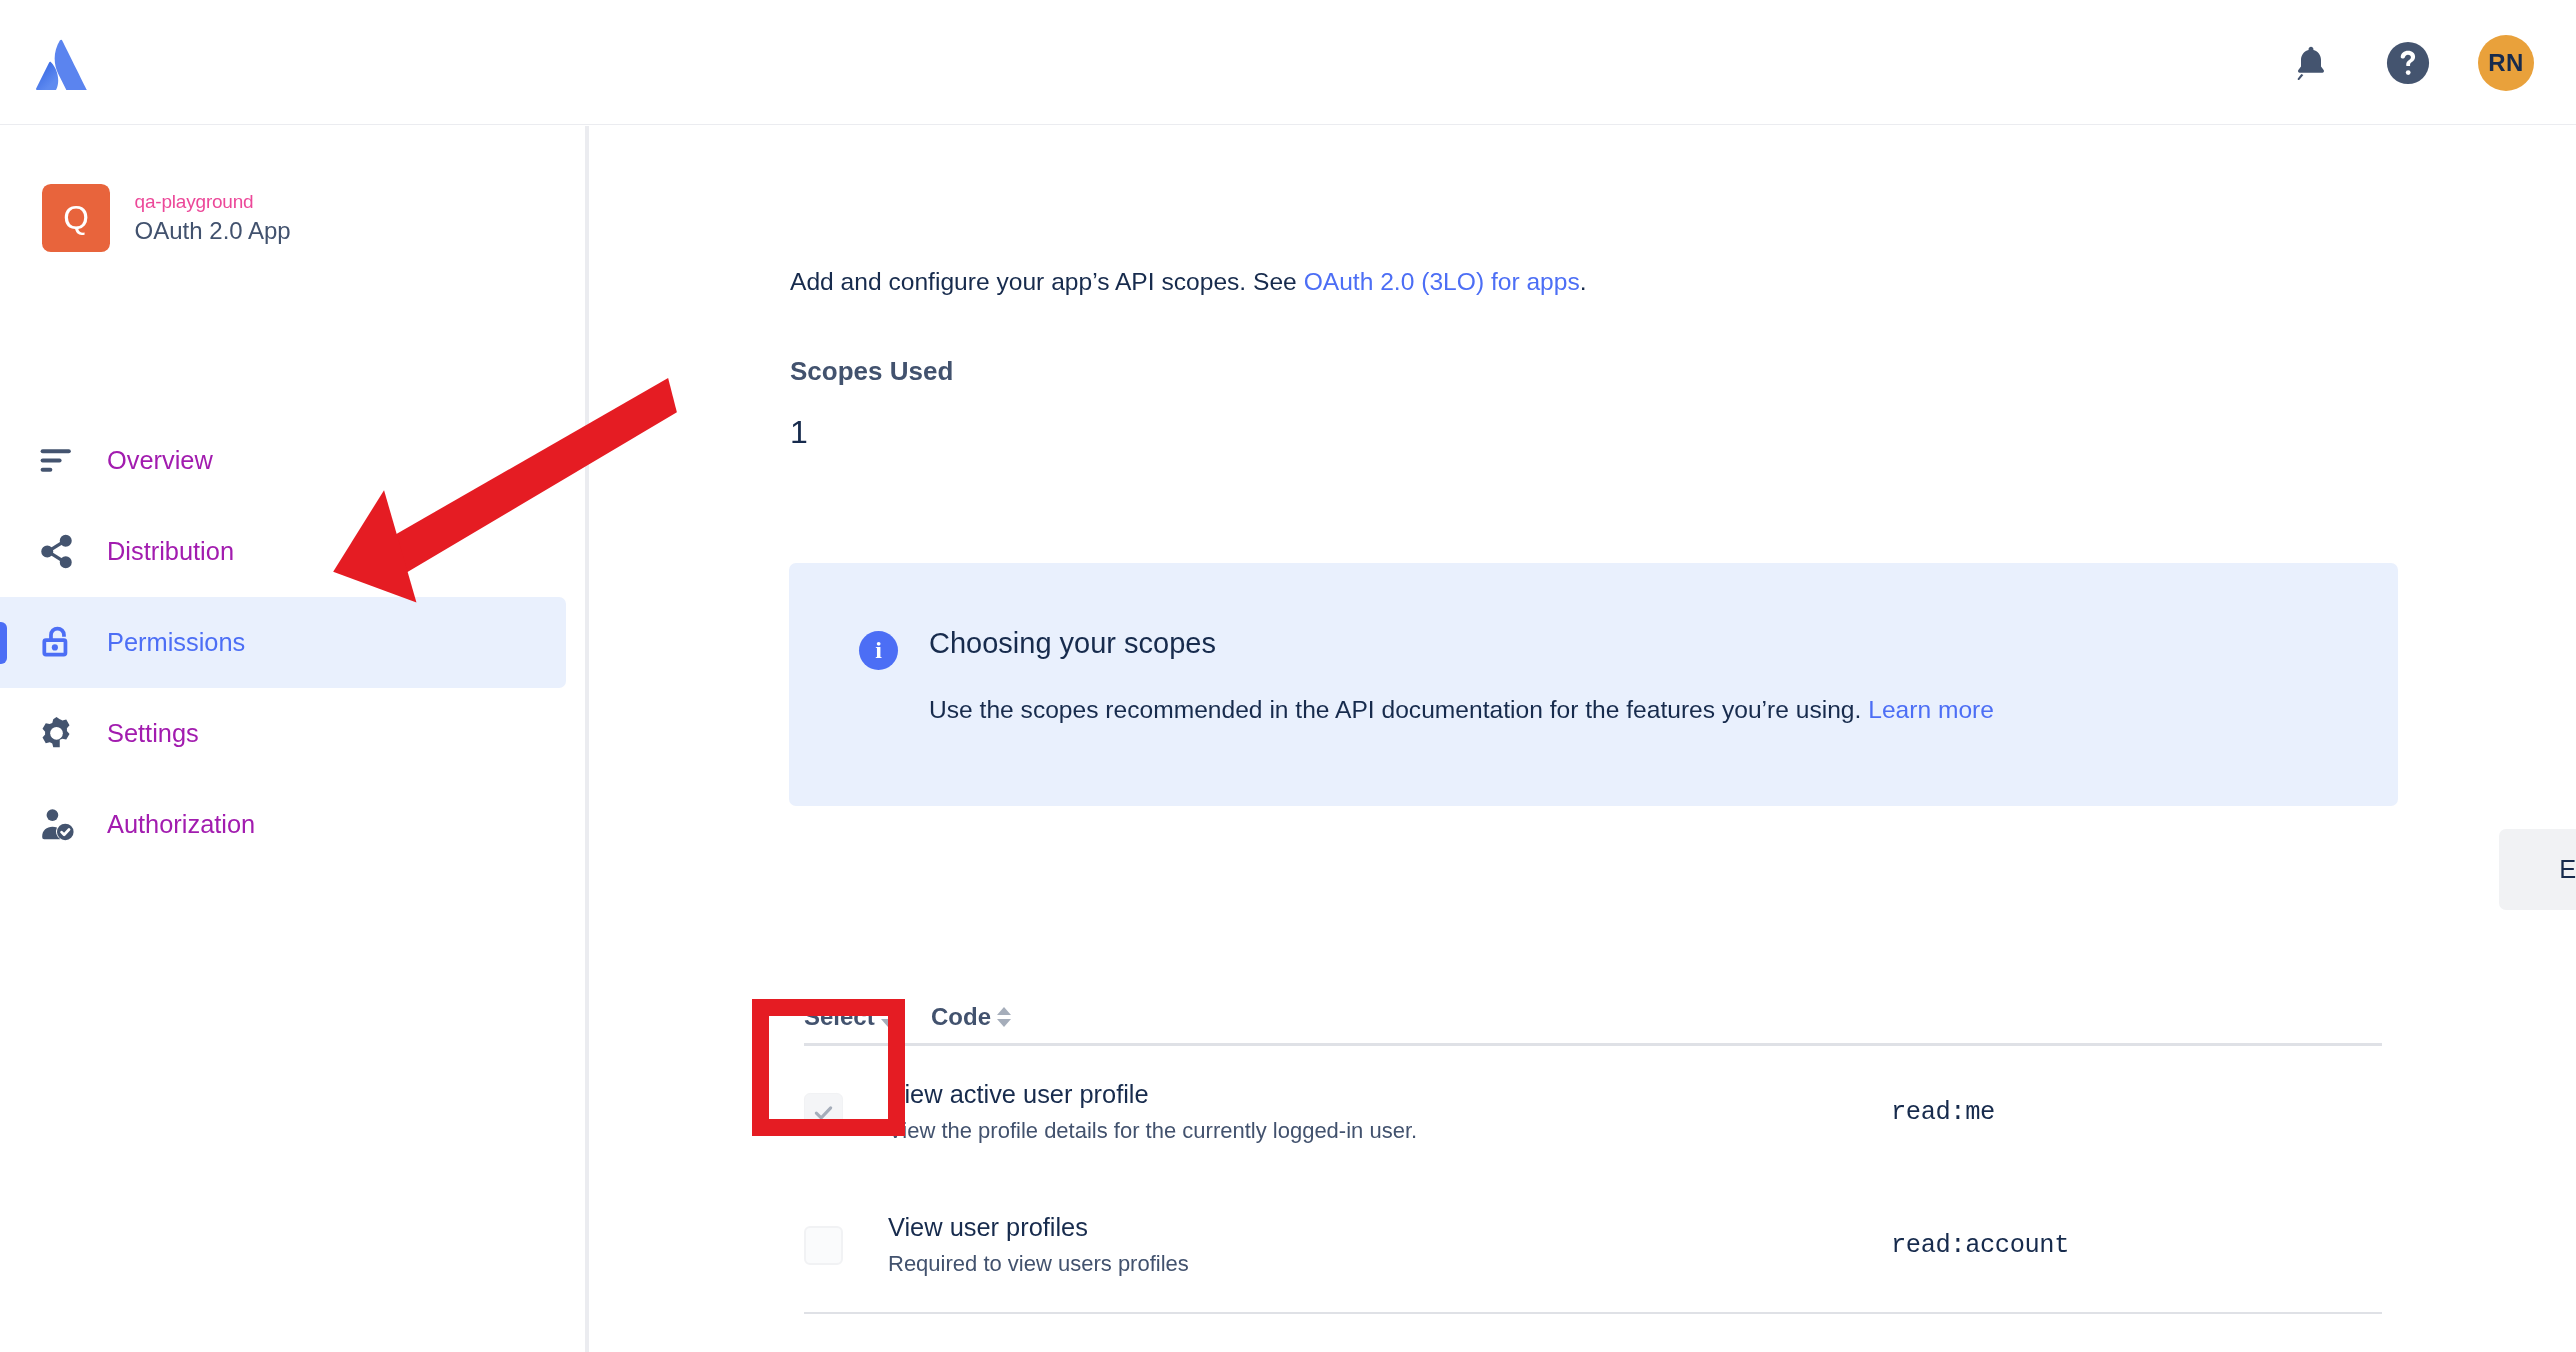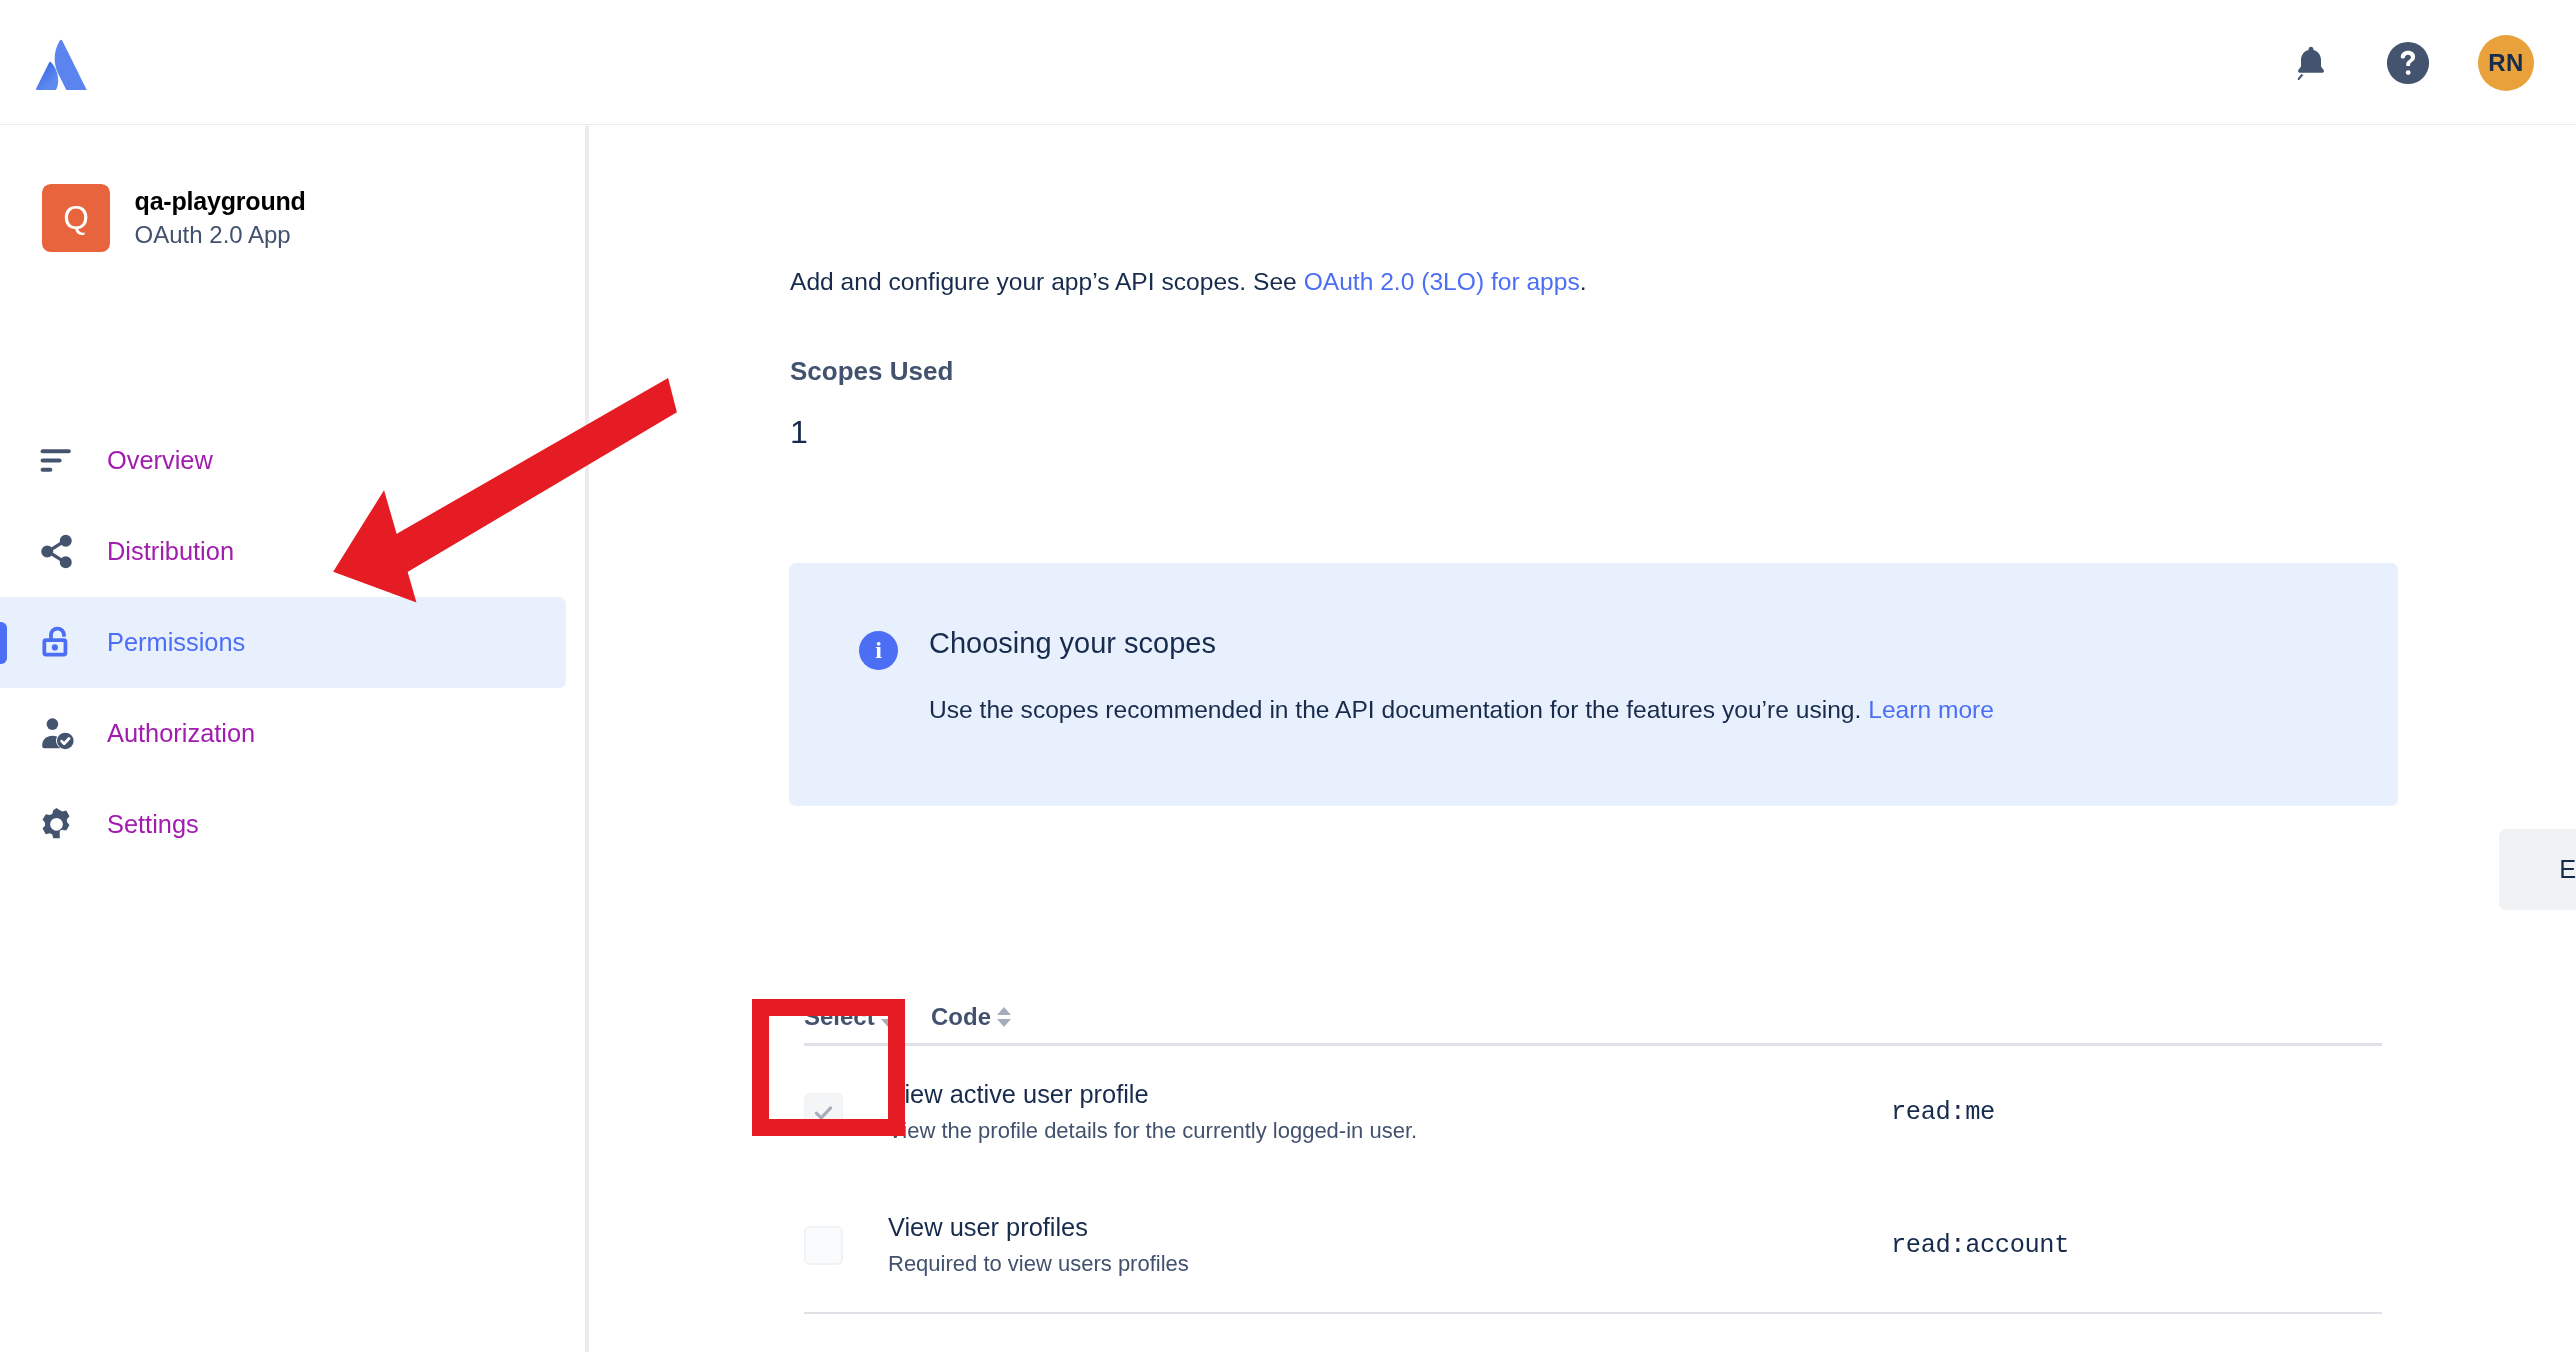--- a/index.html
+++ b/index.html
@@ -40,21 +40,21 @@
   }
   .app-head {
     position:absolute; left:42px; top:58px; display:flex; align-items:center; gap:24.6px;
   }
   .app-avatar {
     width:68px; height:68px; border-radius:8.8px; background:#e8643c;
     color:#fff; font-size:33px; font-weight:400;
     display:flex; align-items:center; justify-content:center;
   }
   .app-meta { display:flex; flex-direction:column; gap:4.4px; }
-  .app-name { font-size:25px; font-weight:700; color:#000000; letter-spacing:-0.2px; }
+  .app-name { font-size:19px; font-weight:400; color:#ec4899; letter-spacing:-0.2px; }
   .app-type { font-size:24px; font-weight:400; color:#42526e; }
 
   .nav { position:absolute; left:0; top:289px; width:589px; }
   .nav-item {
     position:relative; display:flex; align-items:center; gap:30px;
     height:91px; padding-left:35px; margin:0 23px 0 0;
     border-radius:0 7px 7px 0; cursor:pointer;
   }
   .nav-item .nav-label { font-size:25.4px; color:#a21caf; font-weight:400; }
   .nav-item.active { background:#e9f0fd; }
@@ -237,37 +237,37 @@
             <path d="M8.6 10.5V7.4a4 4 0 0 1 8 0v1.1"></path>
             <circle cx="11" cy="15" r="1.9" fill="#4c6ef5" stroke="none"></circle>
           </svg>
         </span>
         <span class="nav-label">Permissions</span>
       </div>
 
       <div class="nav-item">
         <span class="nav-icon">
           <svg width="39" height="39" viewBox="0 0 24 24" fill="#44546f">
+            <path d="M12 1.8 14 3.3a8.6 8.6 0 0 1 1.6.66l2.4-.5 2 3.44-1.6 1.85a8.6 8.6 0 0 1 0 1.7l1.6 1.85-2 3.44-2.4-.5a8.6 8.6 0 0 1-1.6.66L14 20.4h-4l-.6-2.3a8.6 8.6 0 0 1-1.6-.66l-2.4.5-2-3.44 1.6-1.85a8.6 8.6 0 0 1 0-1.7L3.4 9.1l2-3.44 2.4.5A8.6 8.6 0 0 1 9.4 5.5L10 3.3z"></path>
+            <circle cx="12" cy="11.9" r="3.9" fill="#fff"></circle>
+          </svg>
+        </span>
+        <span class="nav-label">Settings</span>
+      </div>
+
+      <div class="nav-item">
+        <span class="nav-icon">
+          <svg width="39" height="39" viewBox="0 0 24 24" fill="#44546f">
             <circle cx="9.5" cy="6.2" r="3.6"></circle>
             <path d="M3.2 19.2c0-3.5 2.8-5.8 6.3-5.8 1 0 1.95.18 2.8.52a5.3 5.3 0 0 0 2.1 7.08H4.4a1.2 1.2 0 0 1-1.2-1.2z"></path>
             <circle cx="17.4" cy="16.6" r="5.1"></circle>
             <path d="m15.1 16.7 1.6 1.6 3-3.2" fill="none" stroke="#fff" stroke-width="1.7" stroke-linecap="round" stroke-linejoin="round"></path>
           </svg>
         </span>
         <span class="nav-label">Authorization</span>
-      </div>
-
-      <div class="nav-item">
-        <span class="nav-icon">
-          <svg width="39" height="39" viewBox="0 0 24 24" fill="#44546f">
-            <path d="M12 1.8 14 3.3a8.6 8.6 0 0 1 1.6.66l2.4-.5 2 3.44-1.6 1.85a8.6 8.6 0 0 1 0 1.7l1.6 1.85-2 3.44-2.4-.5a8.6 8.6 0 0 1-1.6.66L14 20.4h-4l-.6-2.3a8.6 8.6 0 0 1-1.6-.66l-2.4.5-2-3.44 1.6-1.85a8.6 8.6 0 0 1 0-1.7L3.4 9.1l2-3.44 2.4.5A8.6 8.6 0 0 1 9.4 5.5L10 3.3z"></path>
-            <circle cx="12" cy="11.9" r="3.9" fill="#fff"></circle>
-          </svg>
-        </span>
-        <span class="nav-label">Settings</span>
       </div>
 
     </nav>
   </div>
 
   <div class="main">
 
 
     <p class="page-desc">
       <span>Add and configure your app’s API scopes. See </span><a class="link">OAuth 2.0 (3LO) for apps</a><span>.</span>

